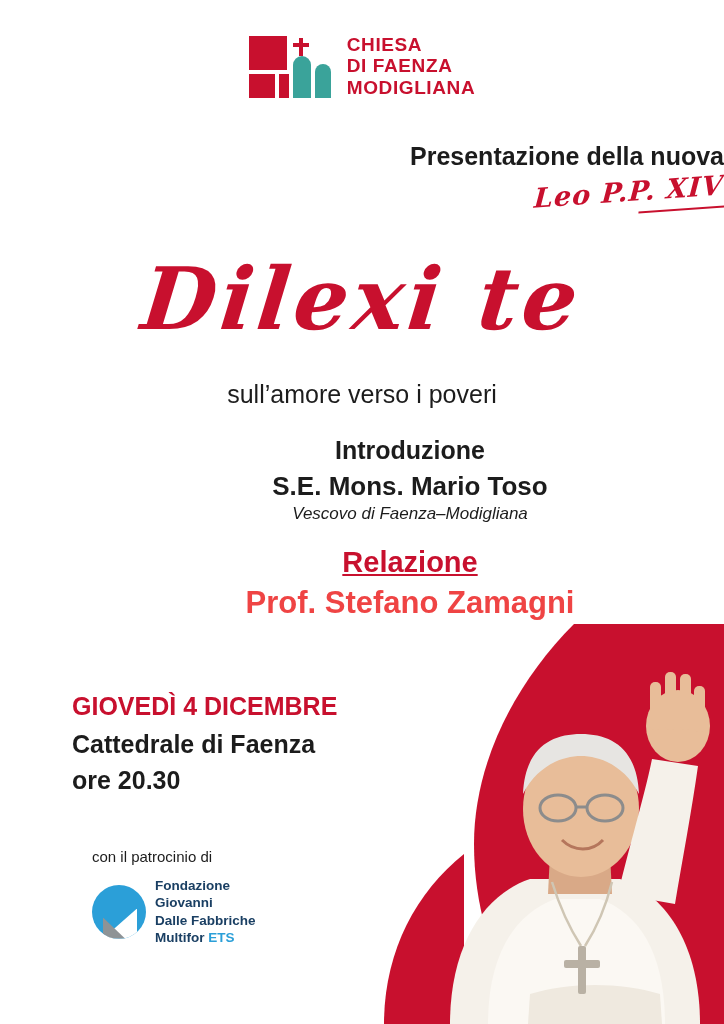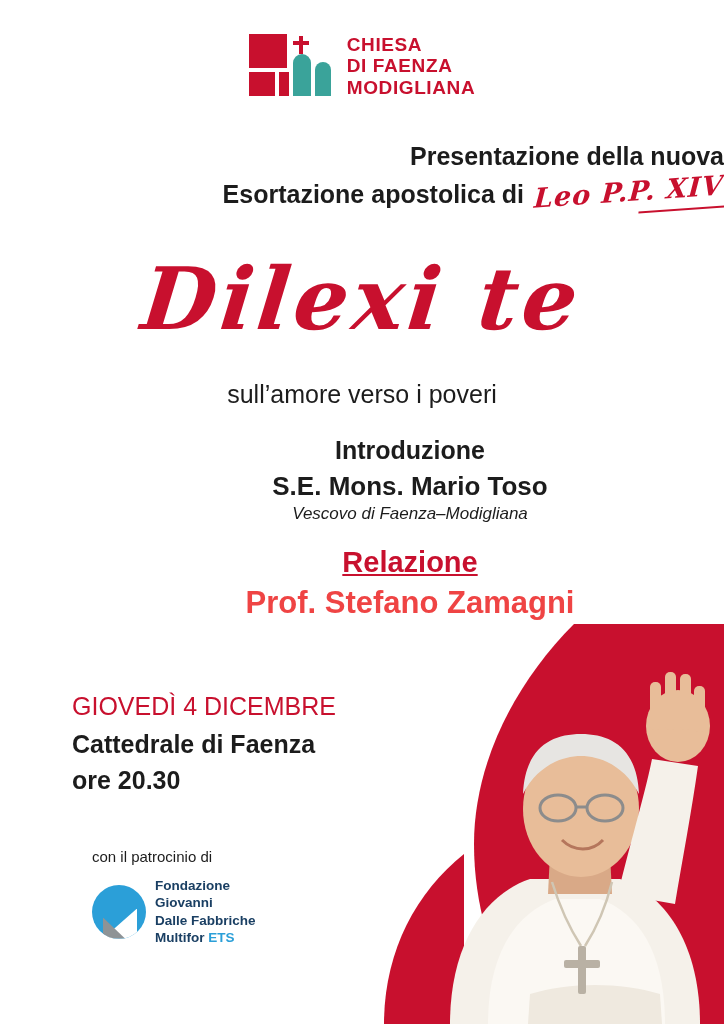--- a/index.html
+++ b/index.html
@@ -24,21 +24,21 @@
   }
 
   
   .logo-block {
     position: absolute;
     top: 34px;
     left: 0;
     width: 724px;
     display: flex;
     justify-content: center;
-    align-items: flex-start;
+    align-items: flex-end;
     gap: 12px;
   }
   .logo-mark {
     position: relative;
     width: 86px;
     height: 62px;
   }
   .logo-mark .sq {
     position: absolute;
     background: #c8102e;
@@ -191,21 +191,21 @@
   
   .details {
     position: absolute;
     left: 72px;
     top: 692px;
     text-align: left;
     z-index: 5;
   }
   .det-date {
     font-size: 25px;
-    font-weight: normal;
+    font-weight: bold;
     color: #c8102e;
     margin-bottom: 9px;
   }
   .det-place {
     font-size: 25px;
     font-weight: bold;
     color: #1c1c1c;
     margin-bottom: 7px;
   }
   .det-time {
@@ -314,21 +314,20 @@
     <div class="logo-text">
       <div>CHIESA</div>
       <div>DI FAENZA</div>
       <div>MODIGLIANA</div>
     </div>
   </div>
 
   <div class="intro">
     <div>Presentazione della nuova</div>
     <div class="line2">
-      <span>Esortazione apostolica di</span>
       <span class="signature">Leo P.P. XIV</span>
     </div>
   </div>
 
   <div class="title">Dilexi te</div>
   <div class="subtitle">sull’amore verso i poveri</div>
 
   <div class="speakers">
     <div class="sp-role">Introduzione</div>
     <div class="sp-name">S.E. Mons. Mario Toso</div>

